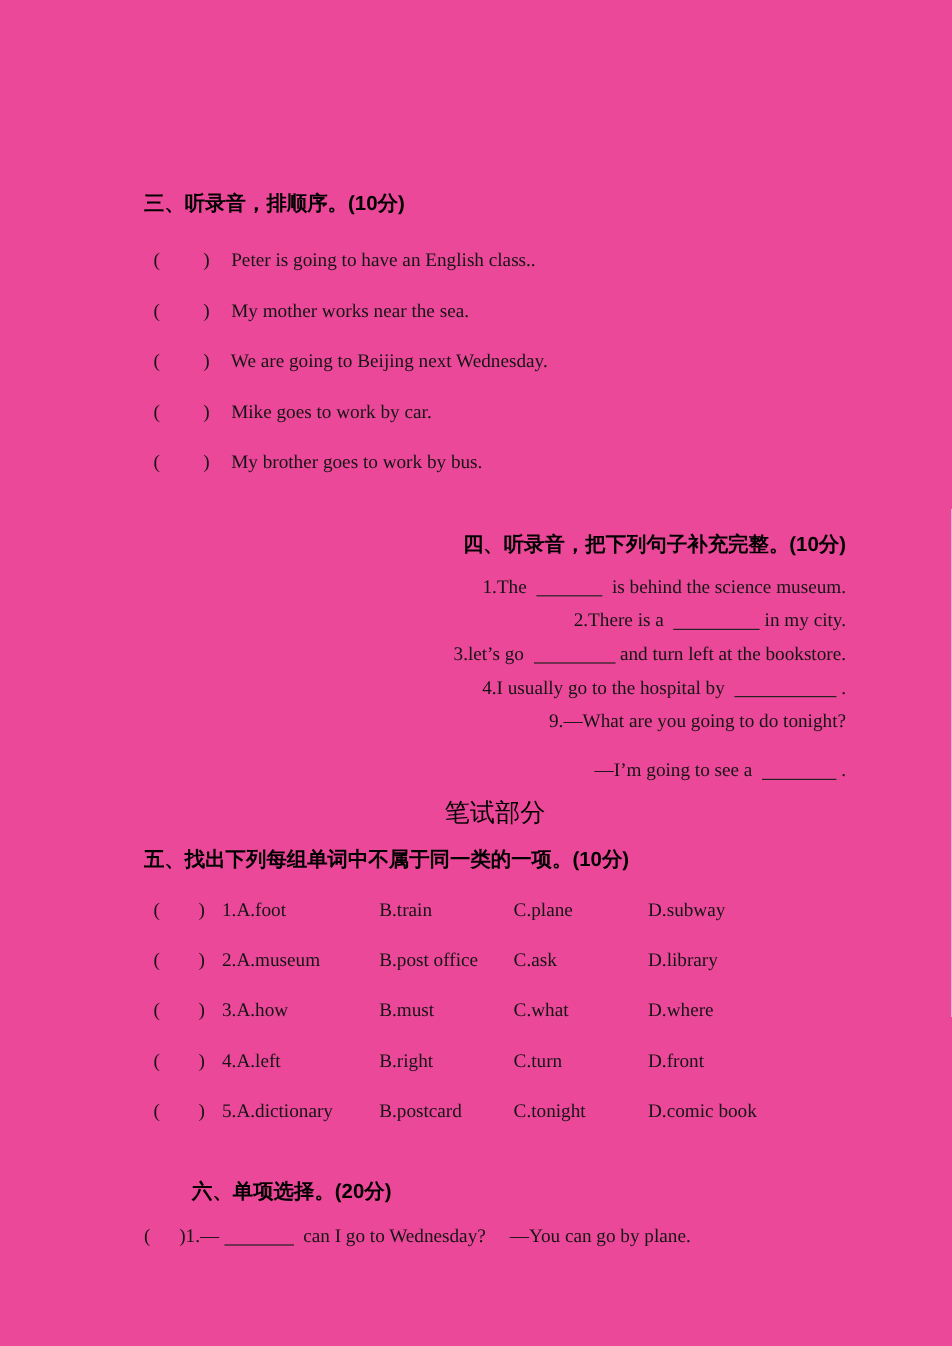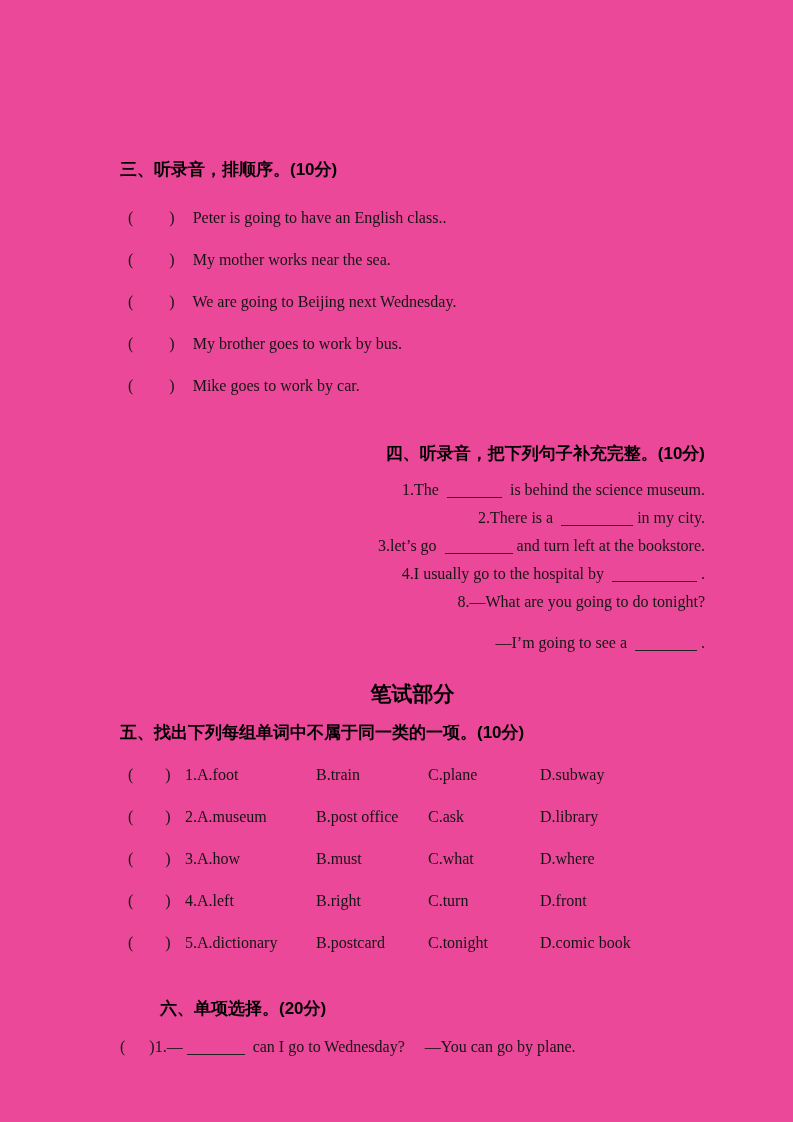--- a/index.html
+++ b/index.html
@@ -45,24 +45,24 @@
   }
   .w55 { width: 55px; }
   .w58 { width: 58px; }
   .w62 { width: 62px; }
   .w68 { width: 68px; }
   .w72 { width: 72px; }
   .w85 { width: 85px; }
 
   
   .written-heading {
-    margin-top: 22px;
+    margin-top: 6px;
     text-align: center;
     font-family: "Liberation Sans", "DejaVu Sans", sans-serif;
-    font-weight: bold;
+    font-weight: normal;
     font-size: 21px;
     line-height: 30px;
     color: #000;
   }
 
   
   .s5-heading { margin-top: 12px; }
   .s5-list { margin-top: 18px; }
   .s5-row {
     display: flex;
@@ -96,46 +96,46 @@
       <div class="s3-item">
         <span class="paren">(         )</span>
         <span>My mother works near the sea.</span>
       </div>
       <div class="s3-item">
         <span class="paren">(         )</span>
         <span>We are going to Beijing next Wednesday.</span>
       </div>
       <div class="s3-item">
         <span class="paren">(         )</span>
-        <span>My brother goes to work by bus.</span>
+        <span>Mike goes to work by car.</span>
       </div>
       <div class="s3-item">
         <span class="paren">(         )</span>
-        <span>Mike goes to work by car.</span>
+        <span>My brother goes to work by bus.</span>
       </div>
     </div>
   </div>
 
   <div style="margin-top:44px;text-align:right;">
     <div class="sec-heading s4-heading">四、听录音，把下列句子补充完整。(10分)</div>
     <div class="s4-list">
       <div class="s4-line">
         <span>1.The </span><span class="blank w55"></span><span> is behind the science museum.</span>
       </div>
       <div class="s4-line">
         <span>2.There is a </span><span class="blank w72"></span><span>in my city.</span>
       </div>
       <div class="s4-line">
         <span>3.let’s go </span><span class="blank w68"></span><span>and turn left at the bookstore.</span>
       </div>
       <div class="s4-line">
         <span>4.I usually go to the hospital by </span><span class="blank w85"></span><span>.</span>
       </div>
       <div class="s4-line">
-        <span>8.—What are you going to do tonight?</span>
+        <span>9.—What are you going to do tonight?</span>
       </div>
       <div class="s4-line indent">
         <span>—I’m going to see a </span><span class="blank w62"></span><span>.</span>
       </div>
     </div>
   </div>
 
   <div class="written-heading">笔试部分</div>
 
   <div>

